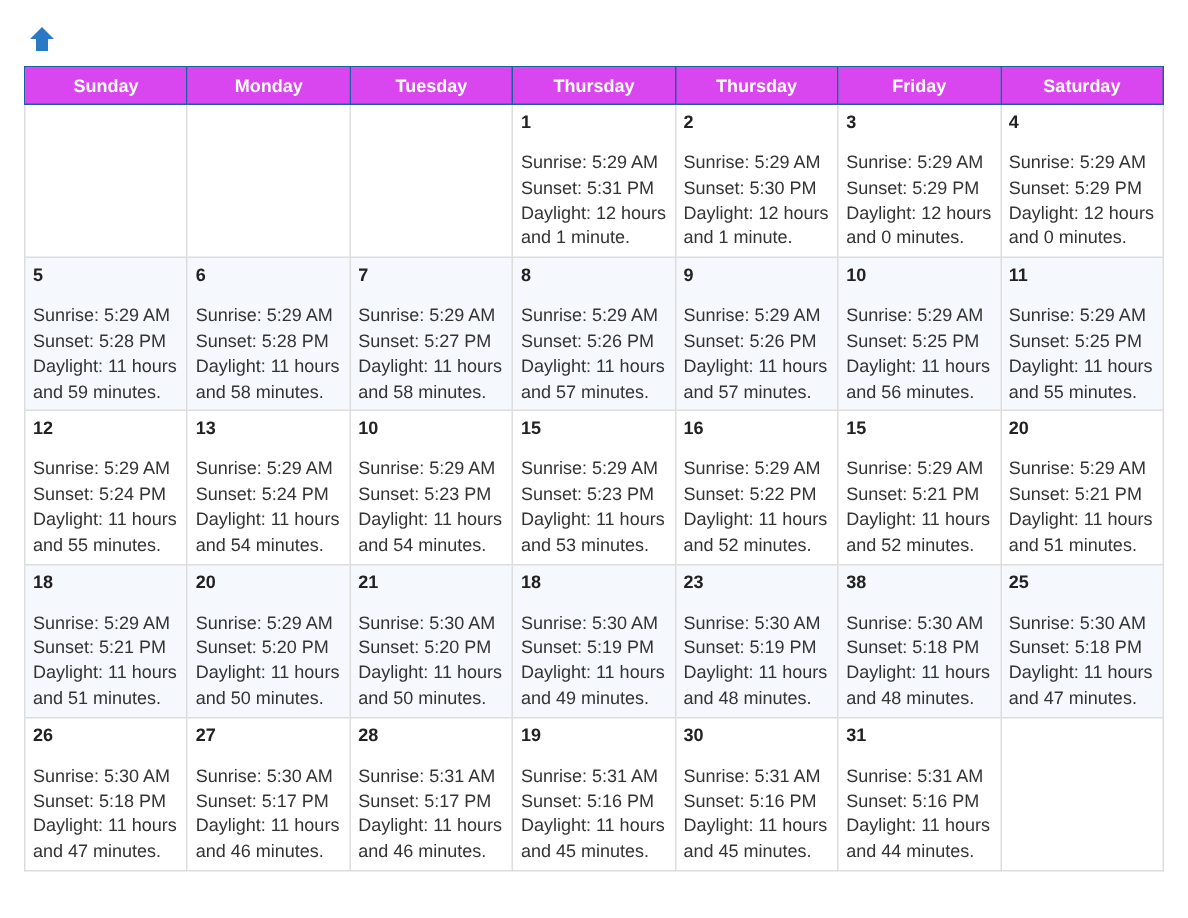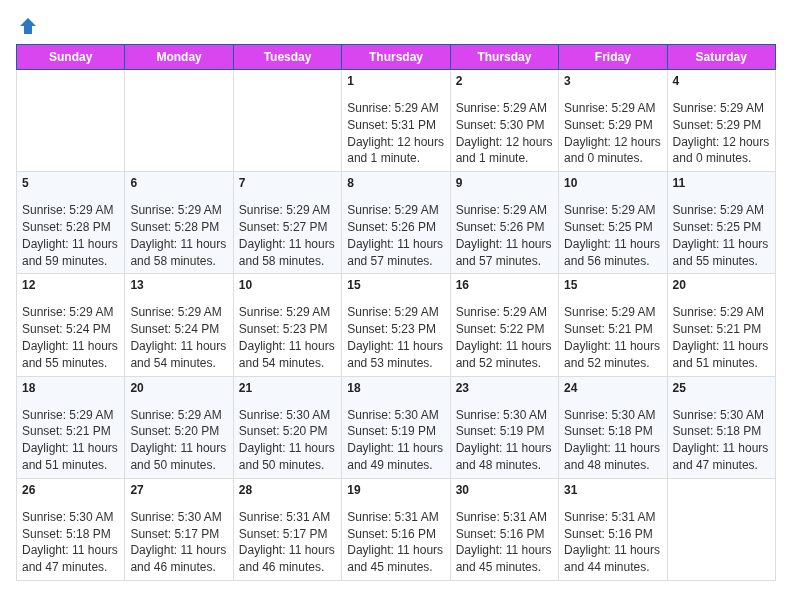--- a/index.html
+++ b/index.html
@@ -294,21 +294,21 @@
 and 49 minutes.</div>
         </td>
         <td>
           <span class="day-number">23</span>
           <div class="day-info" style="white-space: pre-line;">Sunrise: 5:30 AM
 Sunset: 5:19 PM
 Daylight: 11 hours
 and 48 minutes.</div>
         </td>
         <td>
-          <span class="day-number">24</span>
+          <span class="day-number">38</span>
           <div class="day-info" style="white-space: pre-line;">Sunrise: 5:30 AM
 Sunset: 5:18 PM
 Daylight: 11 hours
 and 48 minutes.</div>
         </td>
         <td>
           <span class="day-number">25</span>
           <div class="day-info" style="white-space: pre-line;">Sunrise: 5:30 AM
 Sunset: 5:18 PM
 Daylight: 11 hours

